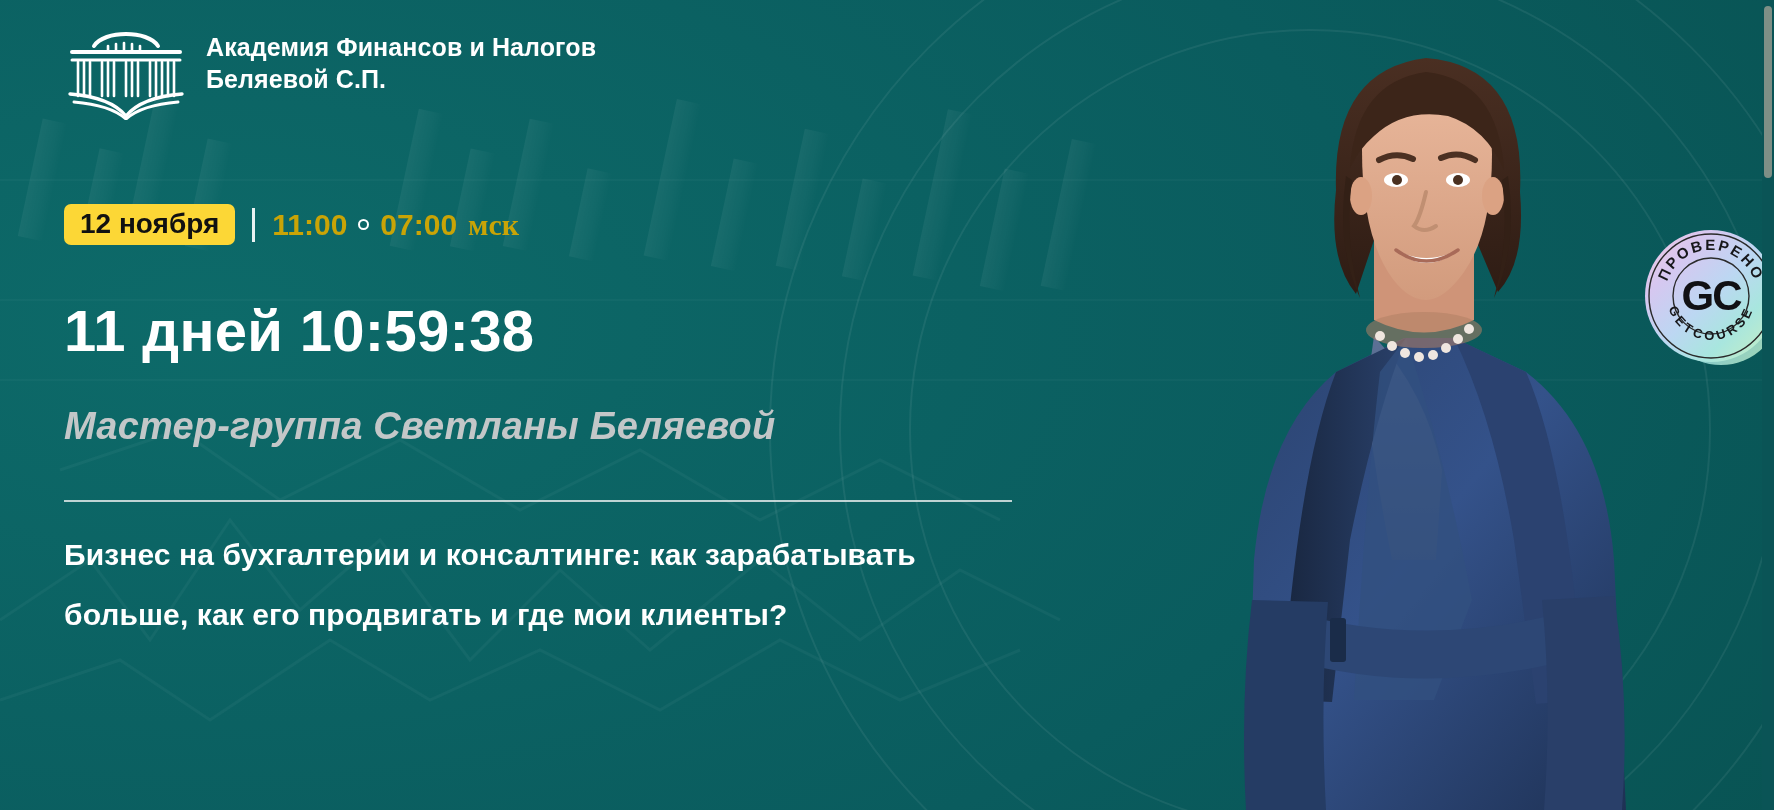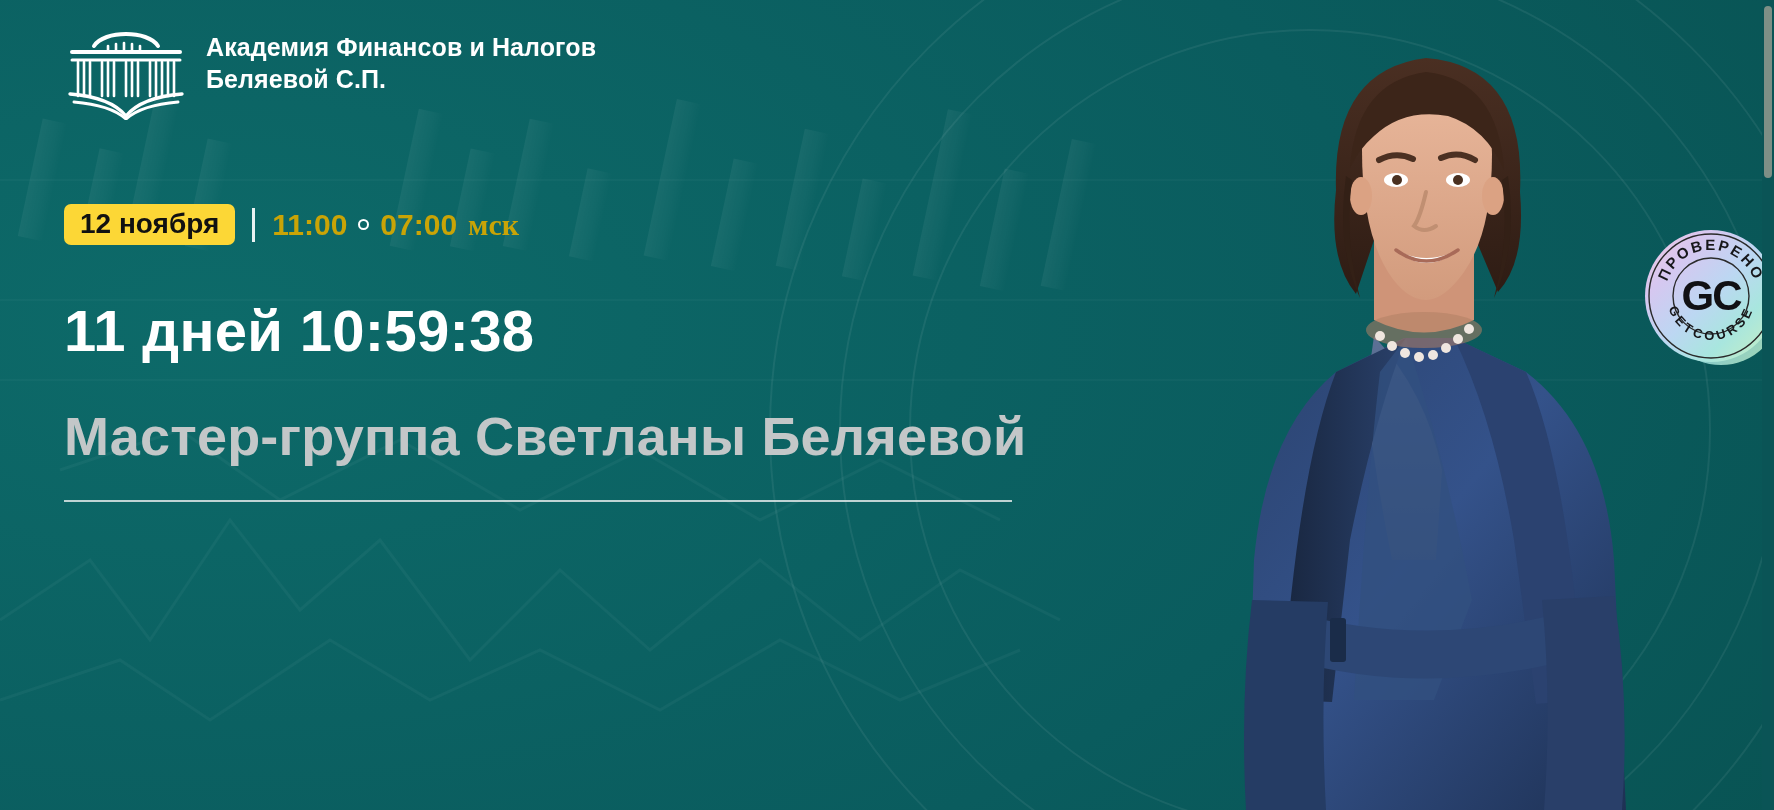--- a/index.html
+++ b/index.html
@@ -59,22 +59,23 @@
   
   .countdown {
     position:absolute; left:64px; top:266px;
     color:#ffffff; font-size:58px; font-weight:bold;
     letter-spacing:.3px; line-height:1.15;margin-top:32px;
   }
 
   
   .headline {
     position:absolute; left:64px; top:405px;
-    color:#c3c7c8; font-size:54px; font-weight:bold;
+    color:#c3c7c8; font-size:38px; font-weight:bold;
     letter-spacing:.2px;
+    font-style:italic;
   }
   .divider {
     position:absolute; left:64px; top:500px;
     width:948px; height:2px; background:#dfe7e7; opacity:.85;
   }
   .subtitle {
     position:absolute; left:64px; top:525px;
     width:980px;
     color:#ffffff; font-size:30px; font-weight:bold;
     line-height:2.0; letter-spacing:.1px;
@@ -205,20 +206,21 @@
       <span class="time-dot"></span>
       <span>07:00</span>
       <span class="time-zone">мск</span>
     </span>
   </div>
 
   <div class="countdown">11 дней 10:59:38</div>
 
   <div class="headline">Мастер-группа Светланы Беляевой</div>
   <div class="divider"></div>
+  <div class="subtitle">Бизнес на бухгалтерии и консалтинге: как зарабатывать больше, как его продвигать и где мои клиенты?</div>
 
   <svg class="portrait" viewBox="0 0 700 810" preserveAspectRatio="xMidYMax meet">
     <defs>
       <linearGradient id="suit" x1="0" y1="0" x2="1" y2="1">
         <stop offset="0%" stop-color="#2b436f"></stop>
         <stop offset="45%" stop-color="#34528a"></stop>
         <stop offset="100%" stop-color="#1e3154"></stop>
       </linearGradient>
       <linearGradient id="suitDark" x1="0" y1="0" x2="1" y2="0">
         <stop offset="0%" stop-color="#18263f"></stop>

